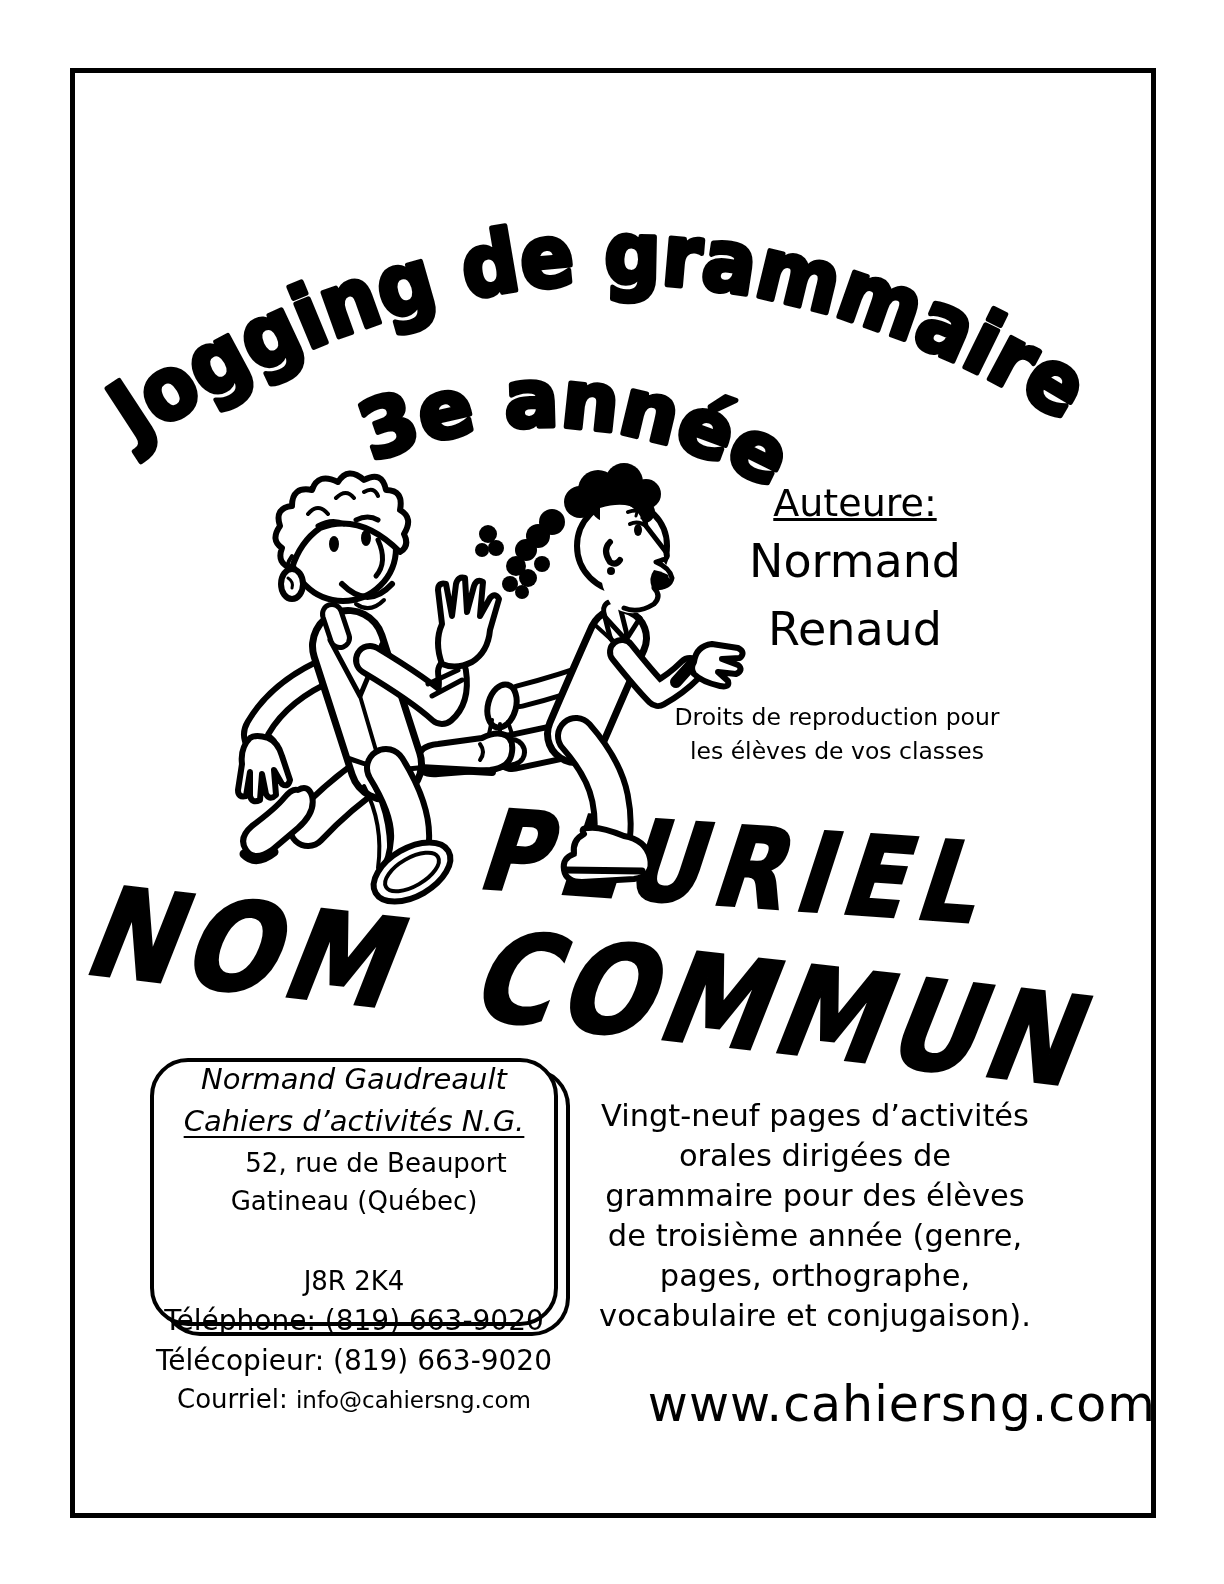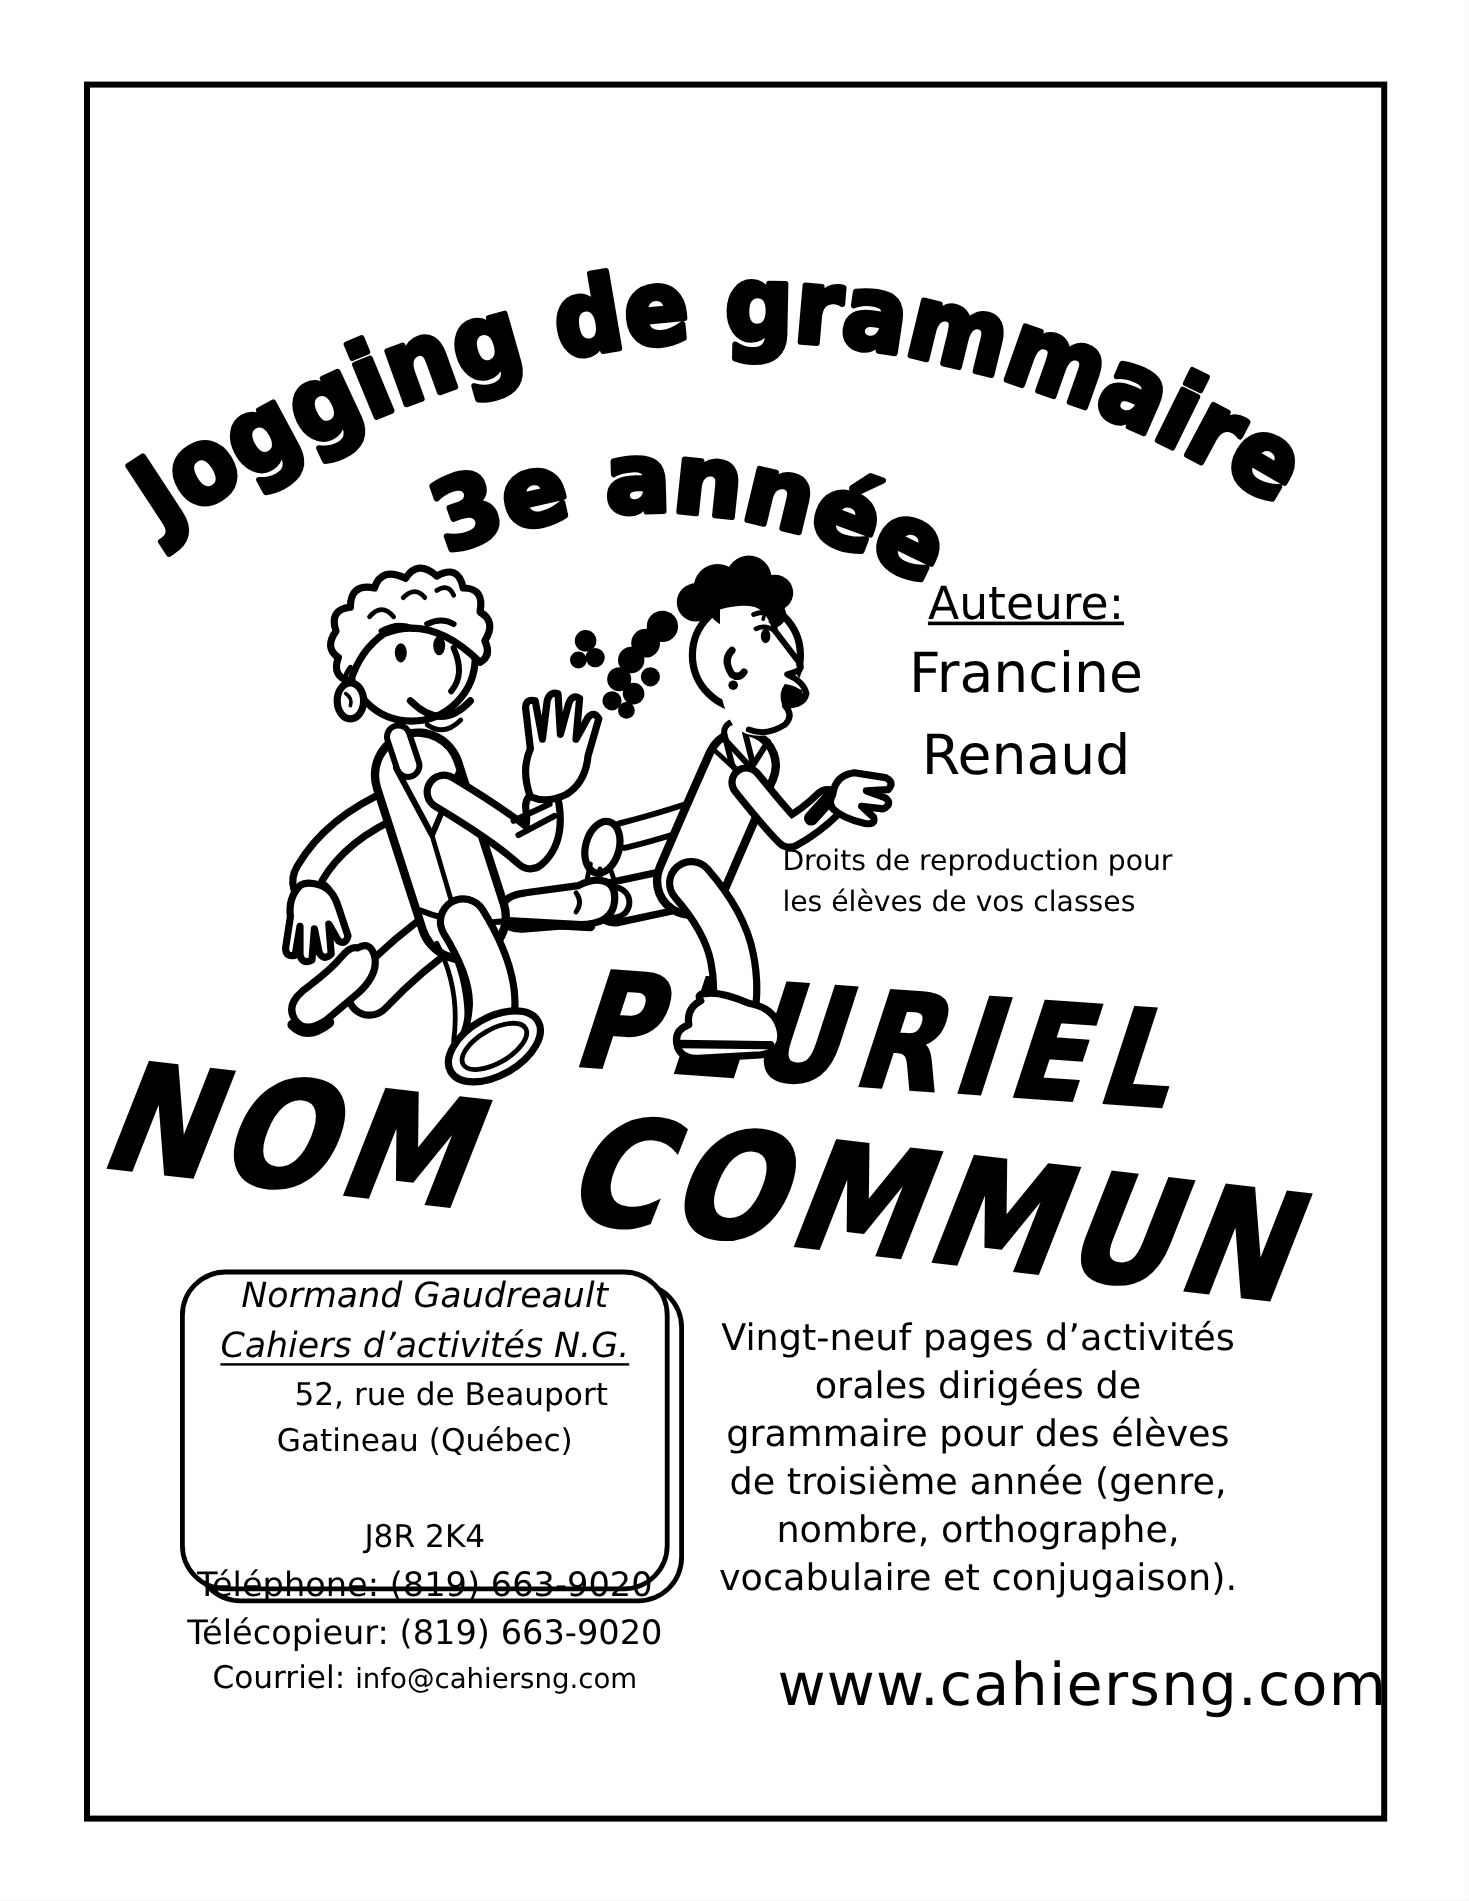--- a/index.html
+++ b/index.html
@@ -14,21 +14,21 @@
   }
   .title-svg{position:absolute;left:0;top:30px;width:1224px;height:540px;pointer-events:none;}
   .title-svg text{
     font-family:"DejaVu Sans","Liberation Sans",sans-serif;
     font-weight:bold;fill:#000;stroke:#000;stroke-linejoin:round;
   }
   .author-block{position:absolute;left:690px;top:484px;width:330px;text-align:center;line-height:1;}
   .author-label{font-size:38px;text-decoration:underline;}
   .author-name{font-size:46px;margin-top:16px;}
   .author-name2{font-size:46px;margin-top:22px;}
-  .rights-block{position:absolute;left:652px;top:700px;width:370px;text-align:left;font-size:23.5px;line-height:34px;}
+  .rights-block{position:absolute;left:652px;top:700px;width:370px;text-align:center;font-size:23.5px;line-height:34px;}
   .ground-word{
     position:absolute;font-weight:900;line-height:1;white-space:nowrap;
     -webkit-text-stroke:2.5px #000;transform-origin:0 0;
   }
   .word1{left:505px;top:797px;font-size:92px;letter-spacing:12px;transform:rotate(4deg) skewX(-14deg) scaleY(1.2);}
   .word2{left:120px;top:872px;font-size:108px;letter-spacing:8px;word-spacing:30px;transform:rotate(6.5deg) skewX(-15deg) scaleY(1.15);}
   .illustration{position:absolute;left:180px;top:438px;width:580px;height:480px;}
   .illustration .k{stroke:#000;fill:none;stroke-linecap:round;stroke-linejoin:round;}
   .illustration .w{stroke:#fff;fill:none;stroke-linecap:round;stroke-linejoin:round;}
   .illustration .s{stroke:#000;fill:#fff;stroke-width:6;stroke-linejoin:round;stroke-linecap:round;}
@@ -64,21 +64,21 @@
     <text font-size="86" stroke-width="5" paint-order="stroke fill">
       <textPath href="#arc1" startOffset="0" textLength="990" lengthAdjust="spacingAndGlyphs">Jogging de grammaire</textPath>
     </text>
     <text font-size="80" stroke-width="5" paint-order="stroke fill">
       <textPath href="#arc2" startOffset="0" textLength="415" lengthAdjust="spacingAndGlyphs">3e année</textPath>
     </text>
   </svg>
 
   <div class="author-block">
     <div class="author-label">Auteure:</div>
-    <div class="author-name">Francine</div>
+    <div class="author-name">Normand</div>
     <div class="author-name2">Renaud</div>
   </div>
 
   <div class="rights-block">
     <div>Droits de reproduction pour</div>
     <div>les élèves de vos classes</div>
   </div>
 
   <div class="ground-word word1">PLURIEL</div>
   <div class="ground-word word2">NOM COMMUN</div>
@@ -229,18 +229,18 @@
       <span>Courriel:</span>
       <span class="email-value">info@cahiersng.com</span>
     </div>
   </div>
 
   <div class="description">
       <div>Vingt-neuf pages d’activités</div>
       <div>orales dirigées de</div>
       <div>grammaire pour des élèves</div>
       <div>de troisième année (genre,</div>
-      <div>nombre, orthographe,</div>
+      <div>pages, orthographe,</div>
       <div>vocabulaire et conjugaison).</div>
     </div>
 
   <div class="website">www.cahiersng.com</div>
 </div>
 
 </body></html>

